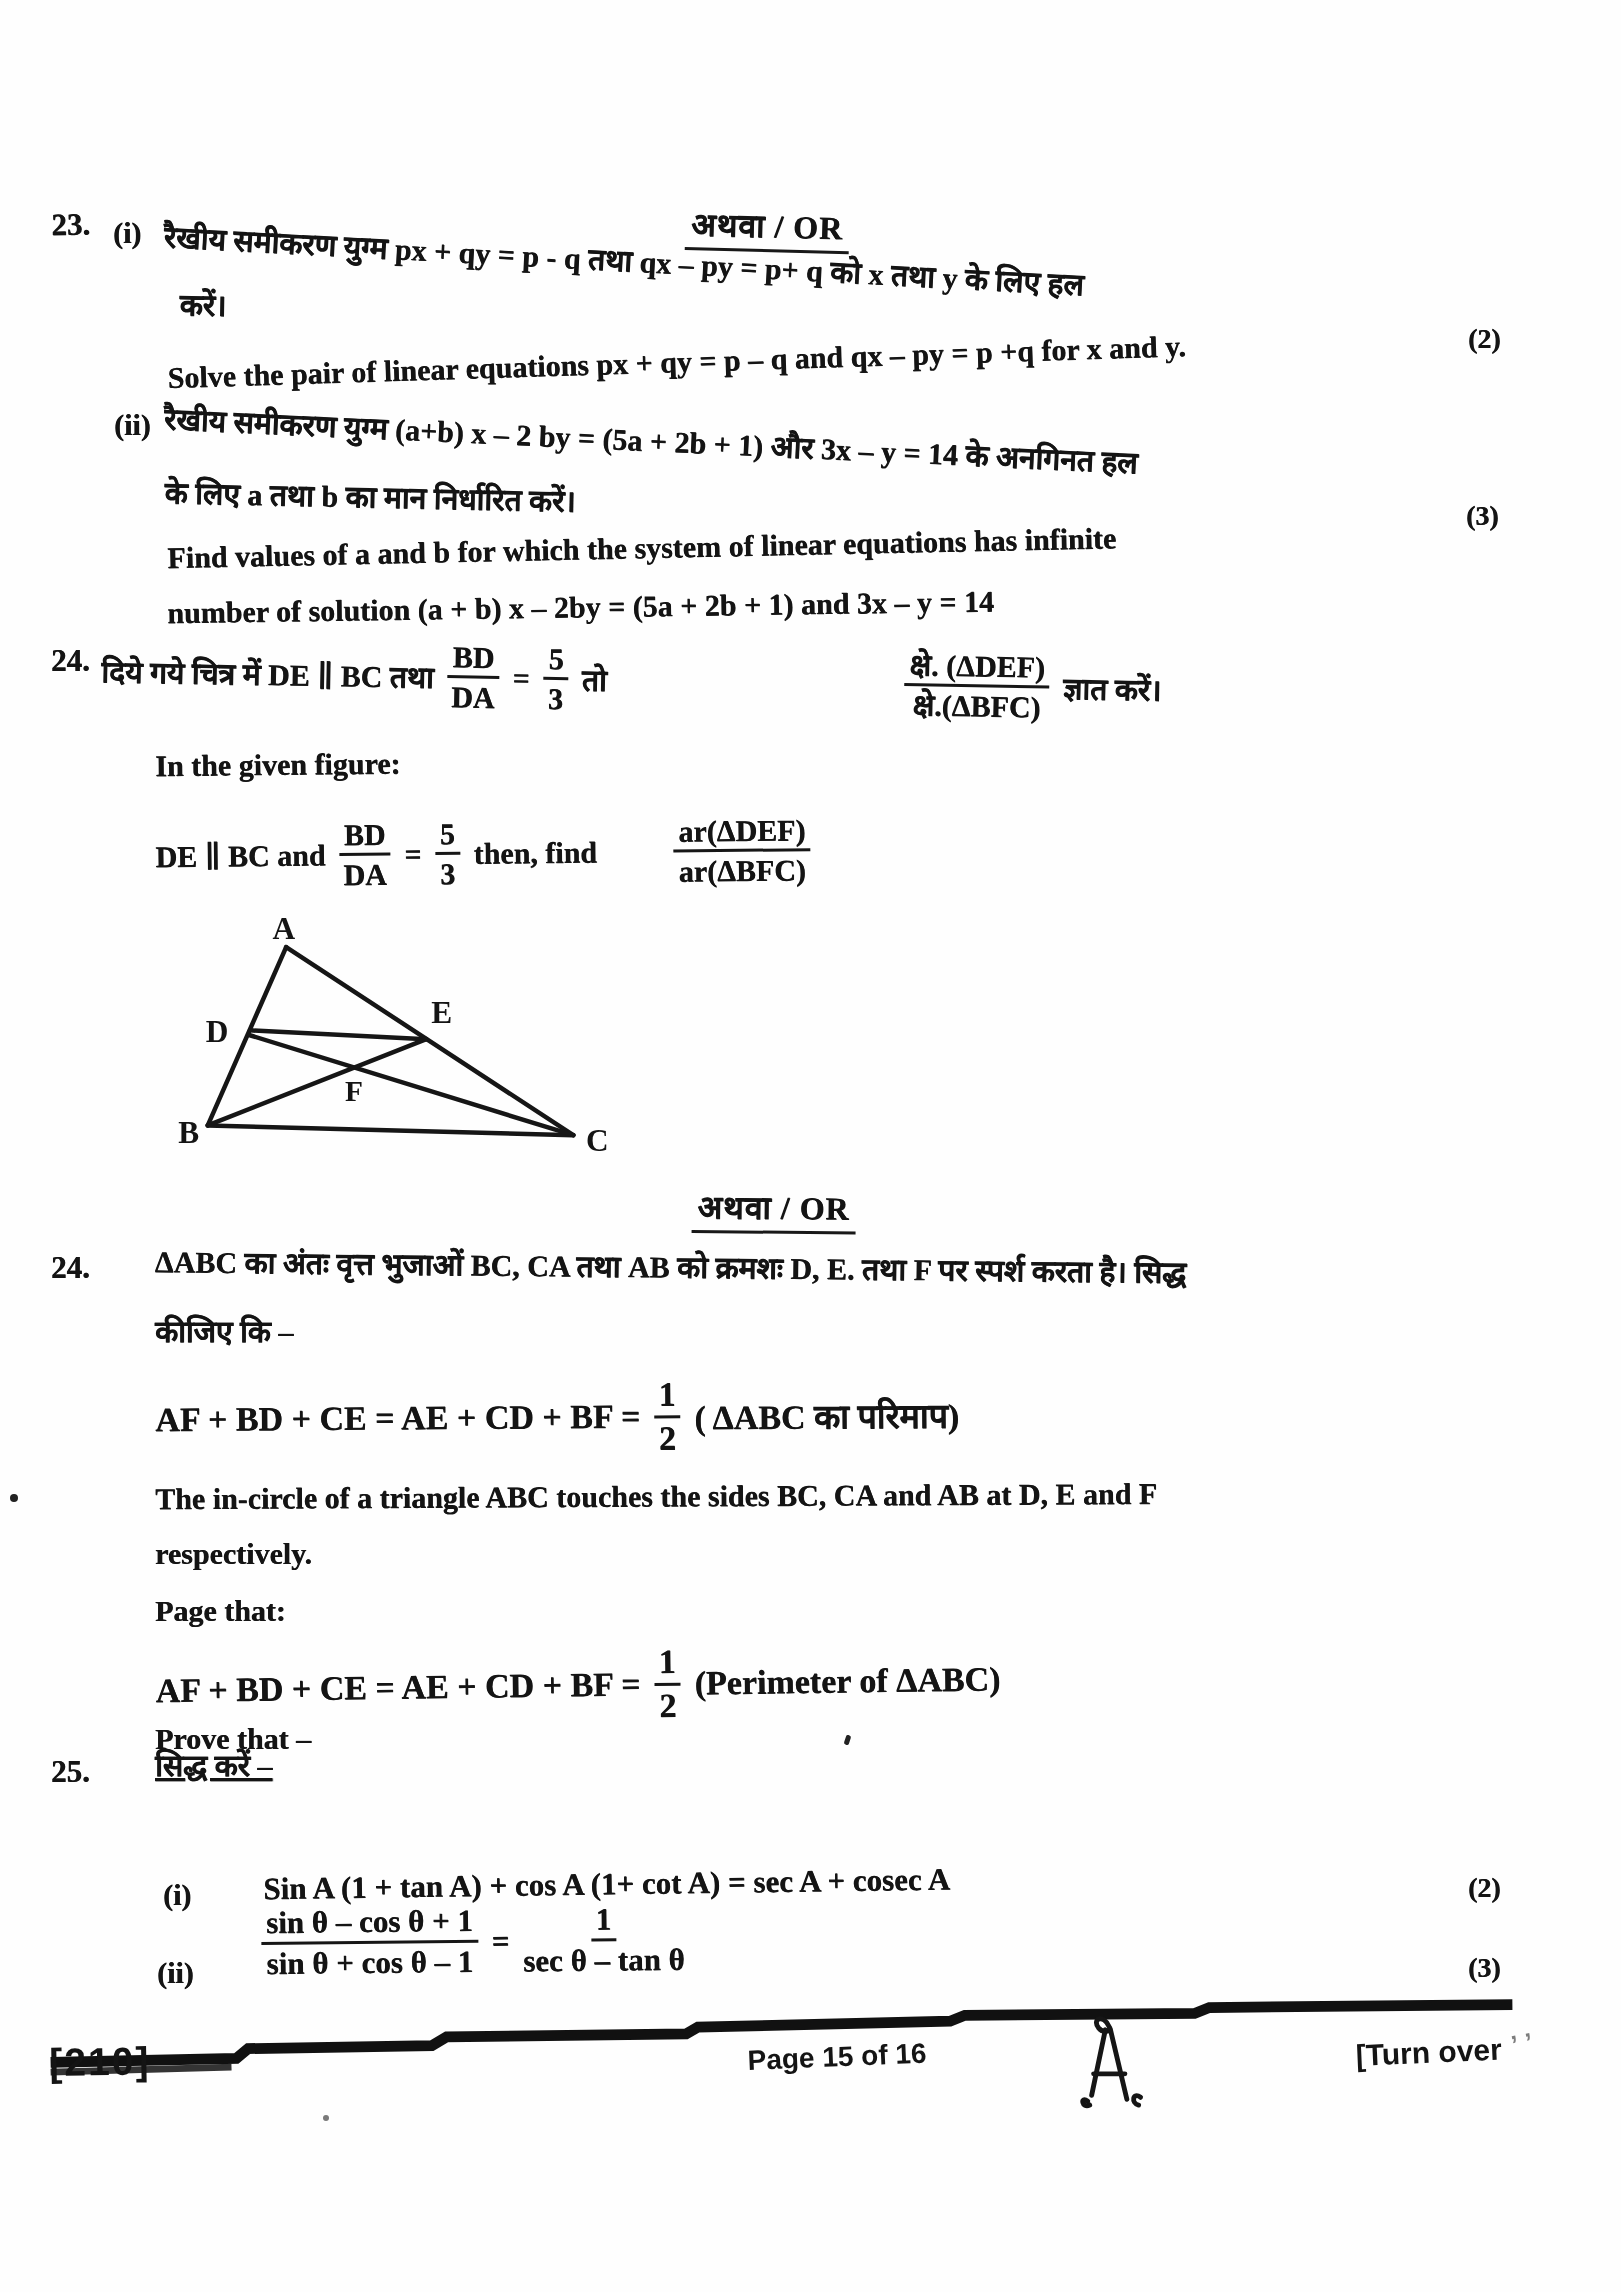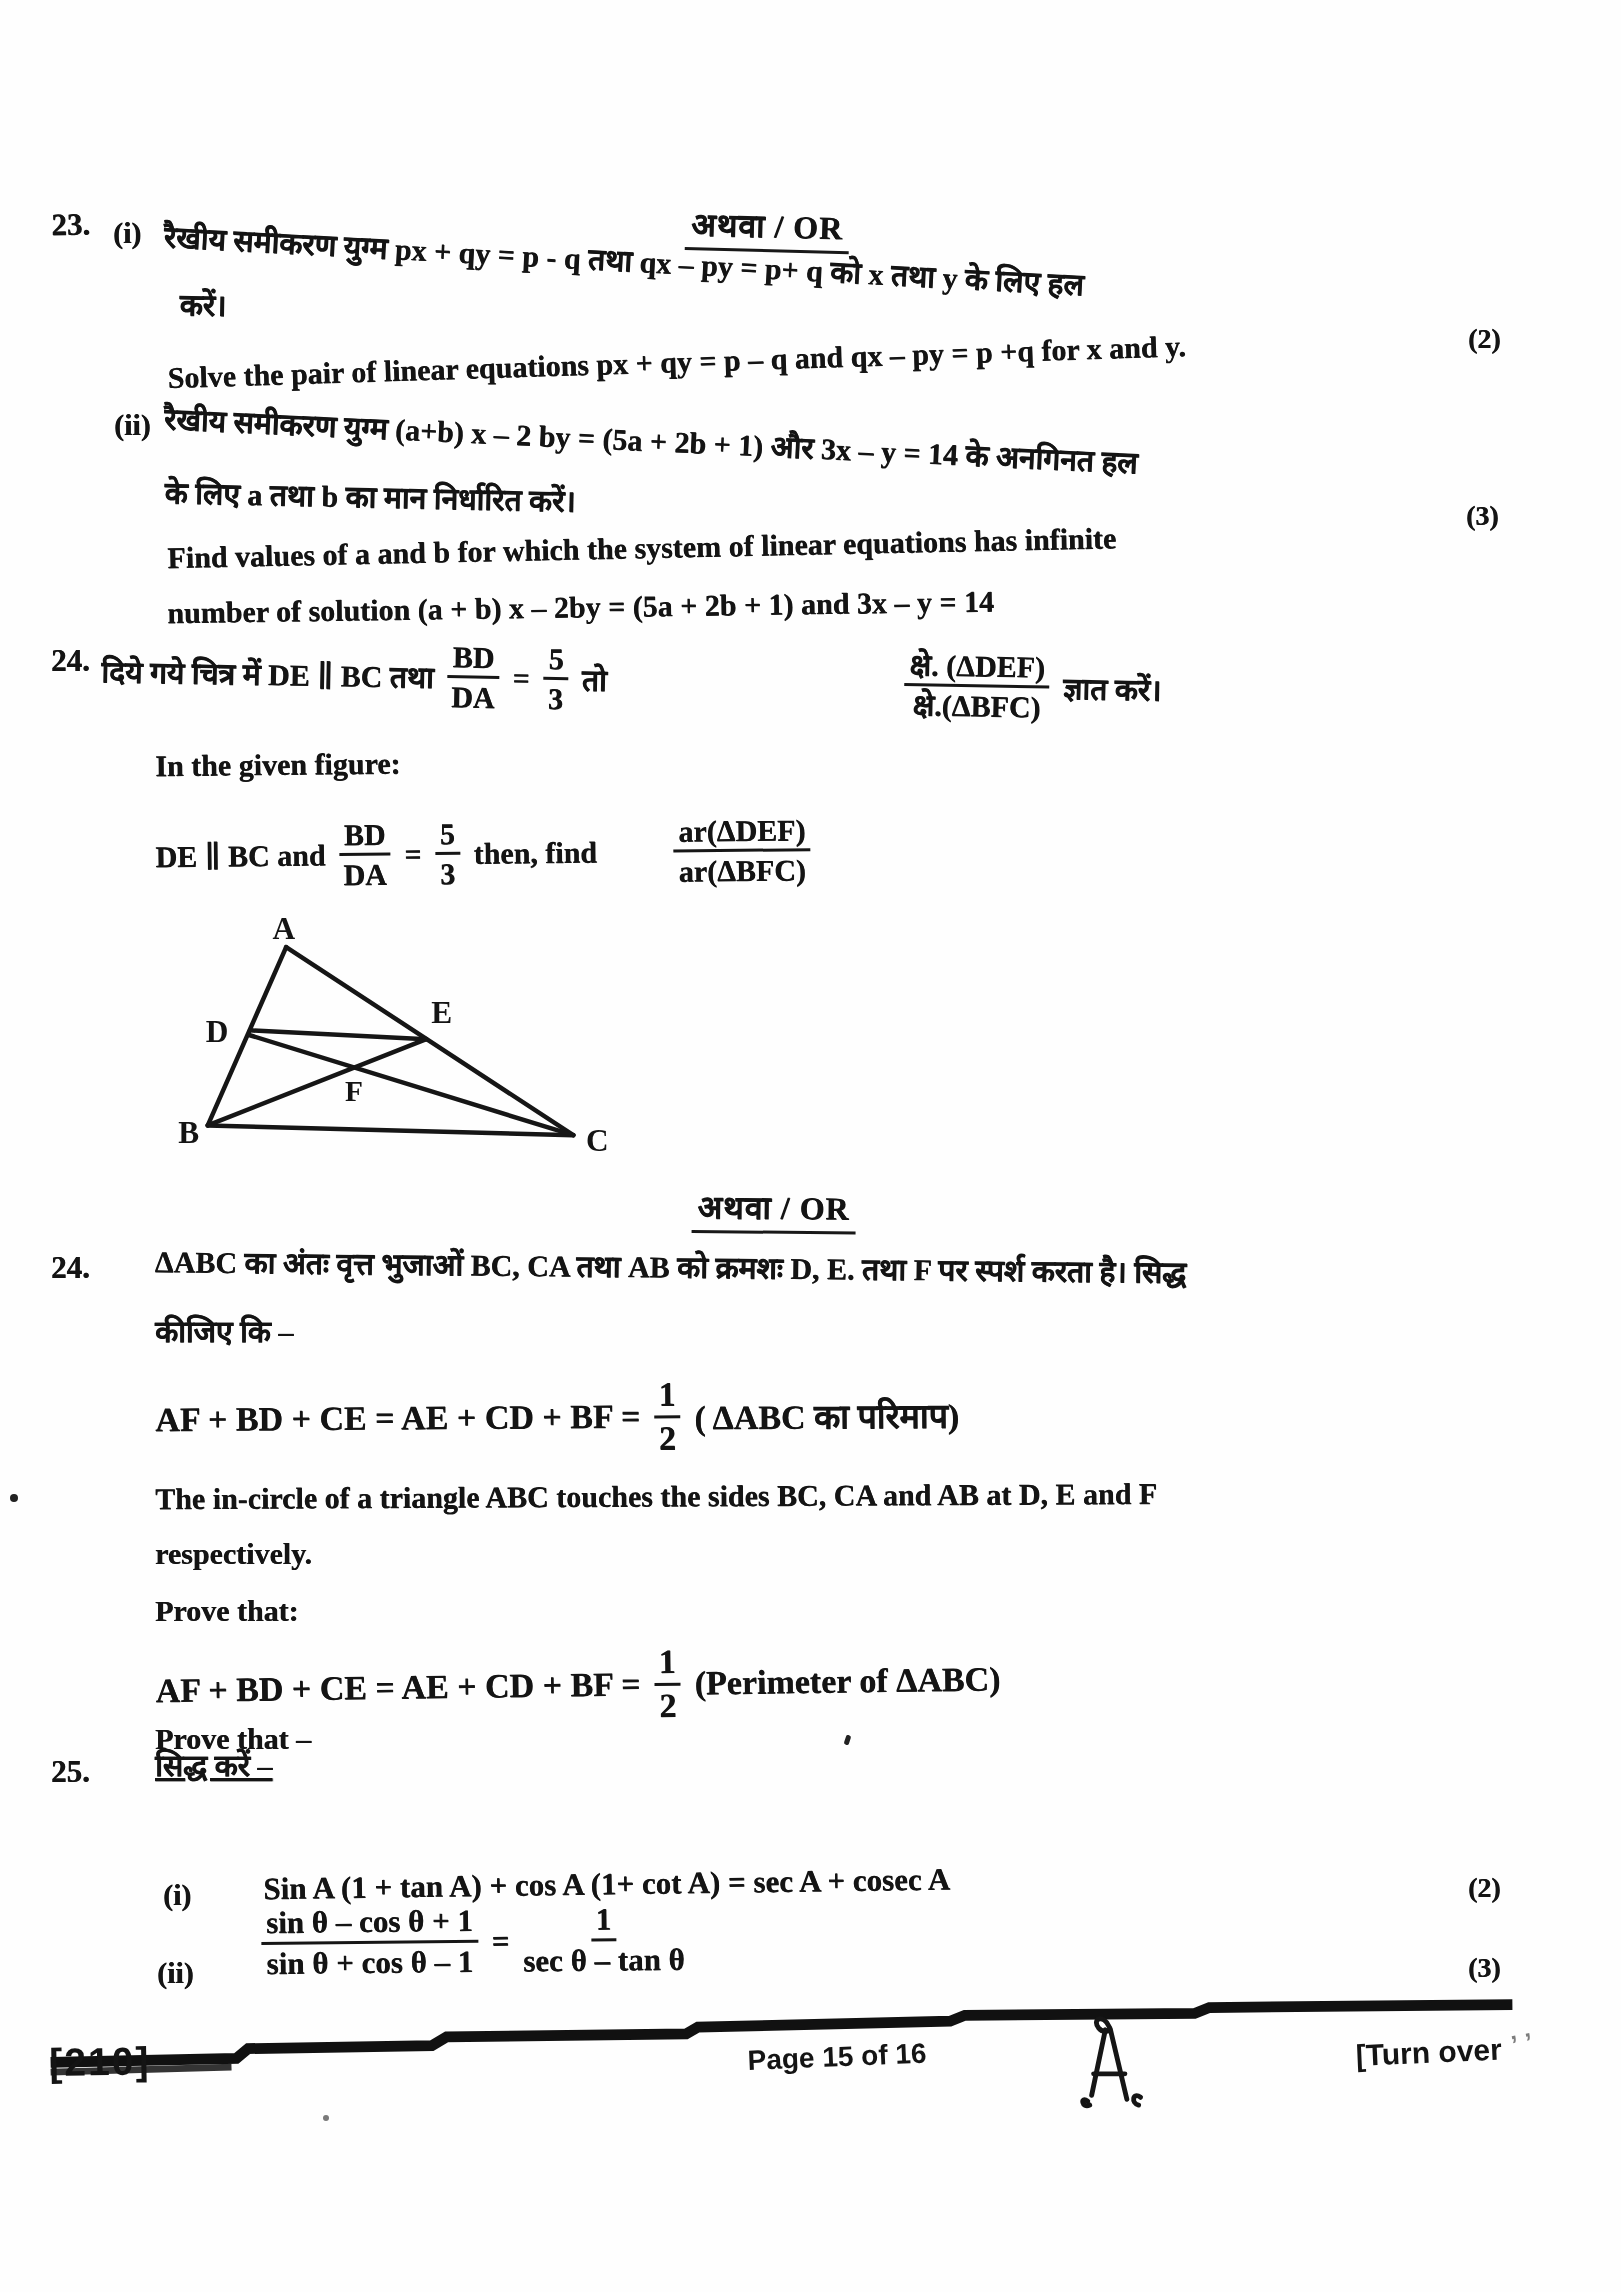--- a/index.html
+++ b/index.html
@@ -120,21 +120,21 @@
     <span>AF + BD + CE = AE + CD + BF =</span>
     <span class="frac">
       <span class="num">1</span>
       <span class="den">2</span>
     </span>
     <span>( ΔABC का परिमाप)</span>
   </div>
 
   <div class="abs txt" style="left:155px;top:1480px;transform:rotate(-0.3deg);">The in-circle of a triangle ABC touches the sides BC, CA and AB at D, E and F</div>
   <div class="abs txt" style="left:155px;top:1535px;">respectively.</div>
-  <div class="abs txt" style="left:155px;top:1592px;">Prove that:</div>
+  <div class="abs txt" style="left:155px;top:1592px;">Page that:</div>
 
   <div class="abs eqrow bigeq" style="left:155px;top:1651px;transform:rotate(-0.8deg);">
     <span>AF + BD + CE = AE + CD + BF =</span>
     <span class="frac">
       <span class="num">1</span>
       <span class="den">2</span>
     </span>
     <span>(Perimeter of ΔABC)</span>
   </div>
 

